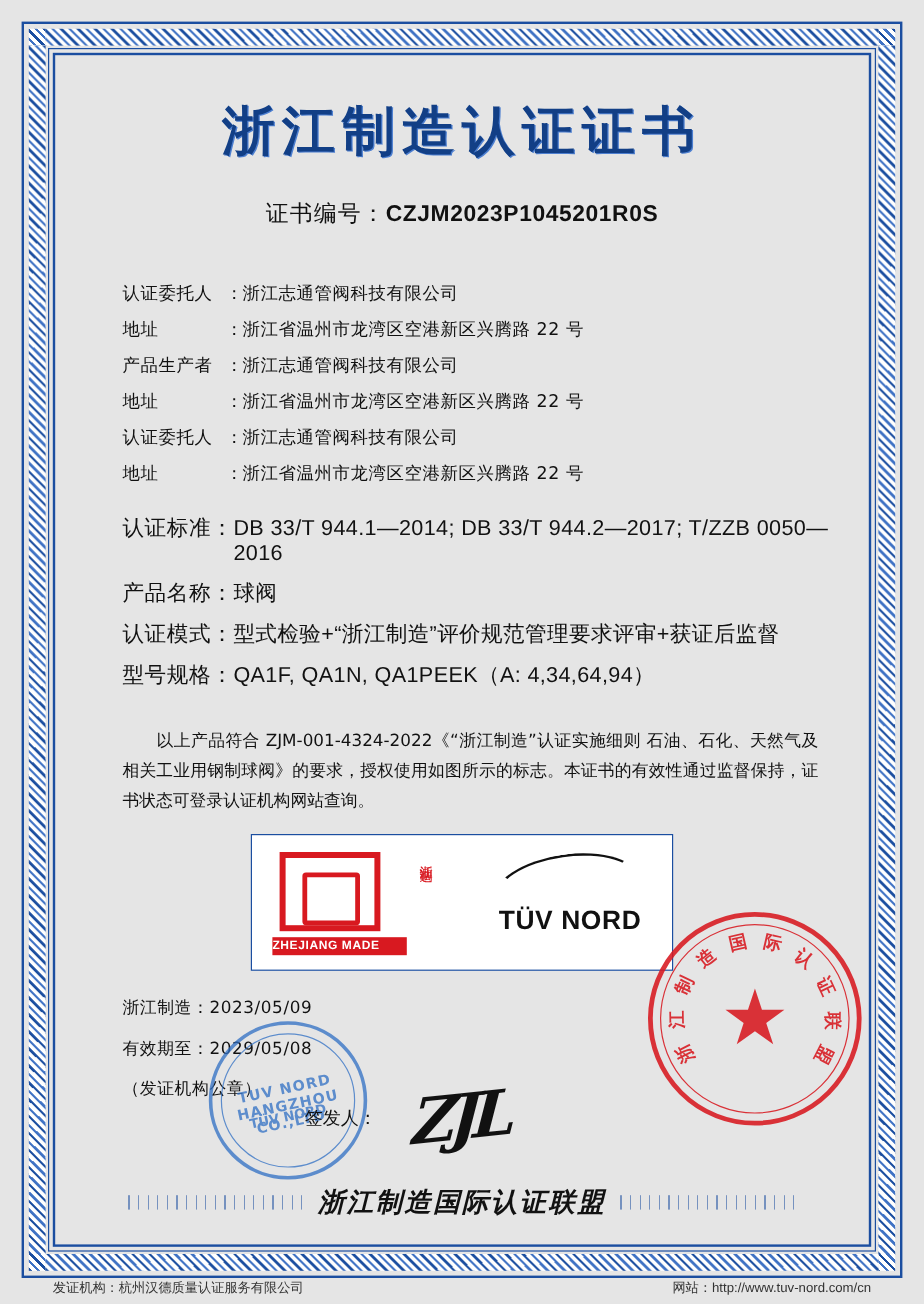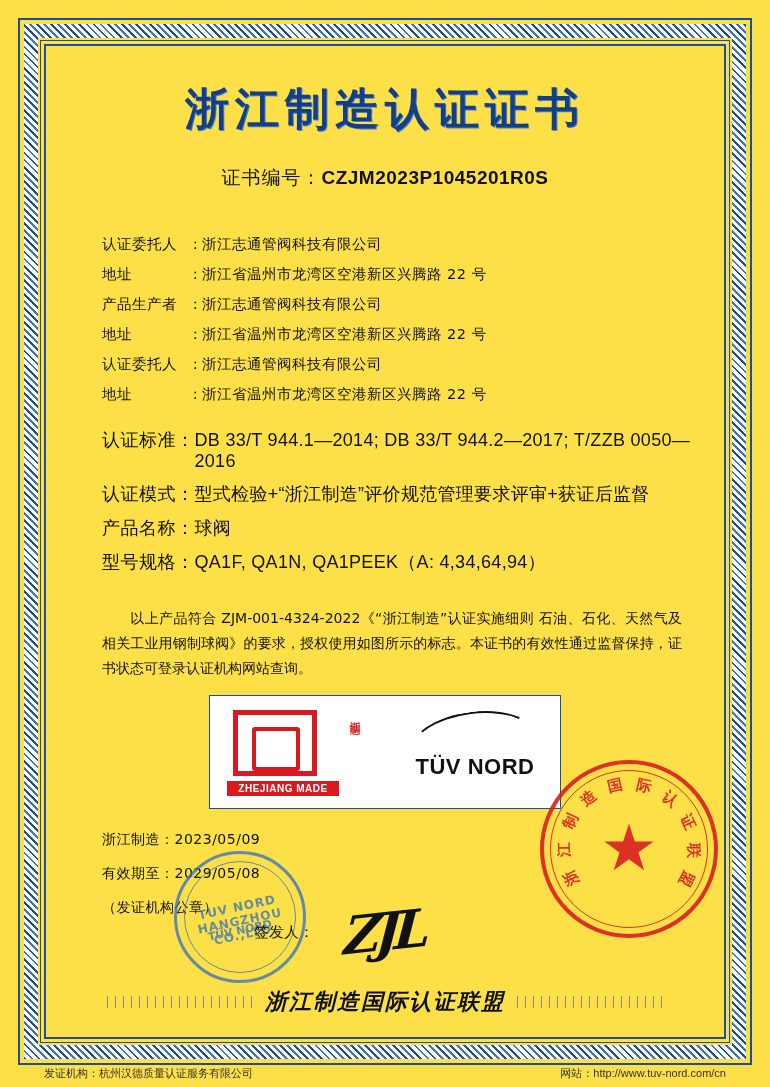--- a/index.html
+++ b/index.html
@@ -10,21 +10,21 @@
   body {
     width: 770px;
     height: 1087px;
     font-family: "Liberation Sans", sans-serif;
     overflow: hidden;
   }
   .page {
     position: relative;
     width: 770px;
     height: 1087px;
-    background: #fde047;
+    background: #e5e5e5;
     box-sizing: border-box;
   }
   
   .border-outer {
     position: absolute;
     left: 18px; top: 18px; right: 18px; bottom: 22px;
     border: 2px solid #1b4ea0;
     box-sizing: border-box;
   }
   .border-weave {
@@ -177,21 +177,20 @@
     color: #d81920;
     font-family: "DejaVu Serif", serif;
     line-height: 13px;
     writing-mode: vertical-rl;
     letter-spacing: 1px;
   }
   .zjm-en {
     position: absolute;
     left: 2px; bottom: 2px;
     width: 112px;
-    text-align: center;
     background: #d81920;
     color: #fff;
     font-size: 10px;
     font-weight: bold;
     letter-spacing: 0.5px;
     padding: 2px 0;
   }
   .tuv-mark {
     position: relative;
     width: 140px;
@@ -404,26 +403,26 @@
         <div class="fvalue">浙江省温州市龙湾区空港新区兴腾路 22 号</div>
       </div>
     </div>
 
     <div class="block2">
       <div class="brow">
         <div class="blabel">认证标准：</div>
         <div class="bvalue">DB 33/T 944.1—2014; DB 33/T 944.2—2017; T/ZZB 0050—2016</div>
       </div>
       <div class="brow">
+        <div class="blabel">产品名称：</div>
+        <div class="bvalue">球阀</div>
+      </div>
+      <div class="brow">
         <div class="blabel">认证模式：</div>
         <div class="bvalue">型式检验+“浙江制造”评价规范管理要求评审+获证后监督</div>
-      </div>
-      <div class="brow">
-        <div class="blabel">产品名称：</div>
-        <div class="bvalue">球阀</div>
       </div>
       <div class="brow">
         <div class="blabel">型号规格：</div>
         <div class="bvalue">QA1F, QA1N, QA1PEEK（A: 4,34,64,94）</div>
       </div>
     </div>
 
     <div class="para">
       <span class="indent"></span><span>以上产品符合 ZJM-001-4324-2022《“浙江制造”认证实施细则 石油、石化、天然气及相关工业用钢制球阀》的要求，授权使用如图所示的标志。本证书的有效性通过监督保持，证书状态可登录认证机构网站查询。</span>
     </div>

